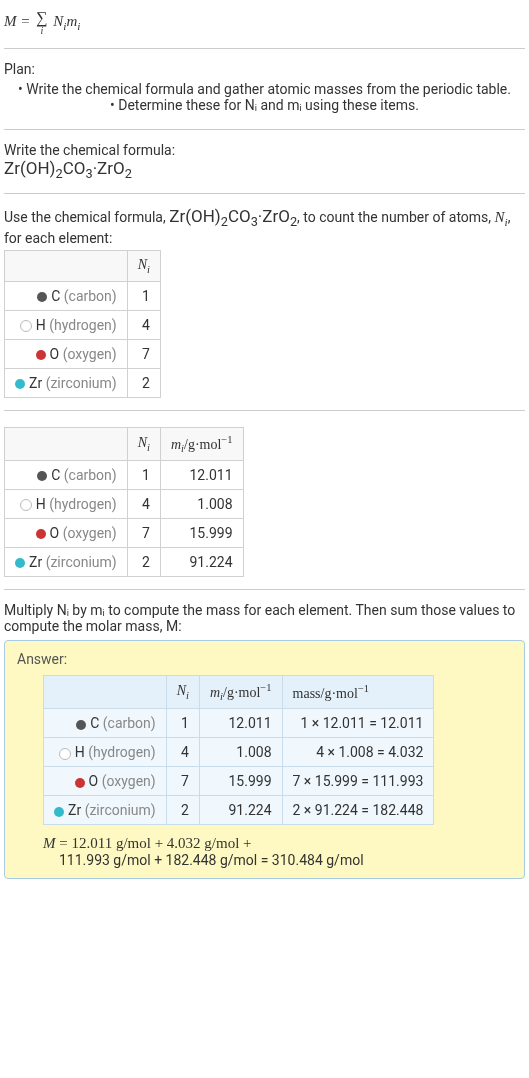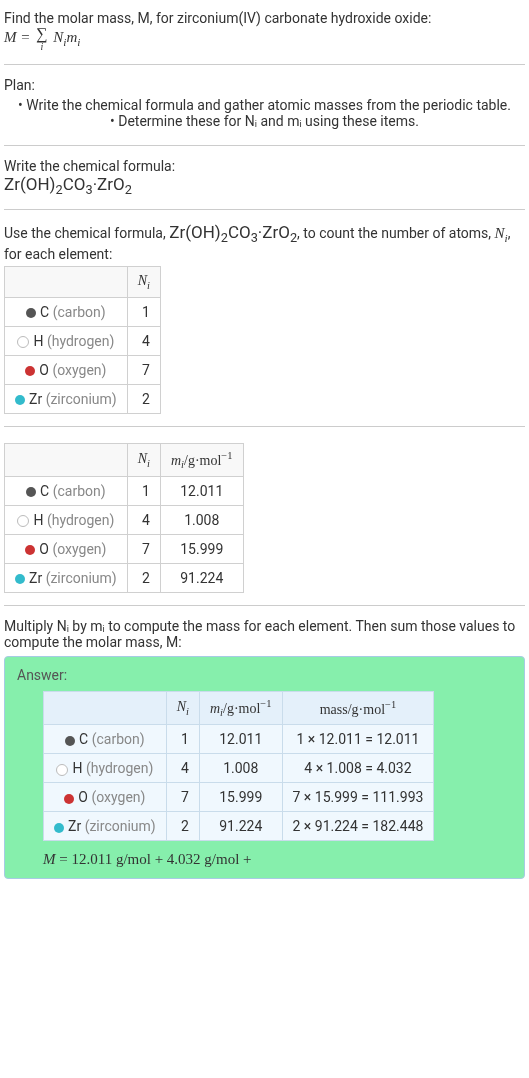--- a/index.html
+++ b/index.html
@@ -29,49 +29,49 @@
     font-family: -apple-system, BlinkMacSystemFont, "Segoe UI", Roboto, Arial, sans-serif;
     font-size: 17px;
   }
   table {
     border-collapse: collapse;
     margin-top: 4px;
   }
   th, td {
     border: 1px solid #d0d0d0;
     padding: 6px 10px;
-    text-align: center;
+    text-align: right;
     font-size: 14px;
     font-weight: normal;
   }
   th {
     background: #f8f8f8;
     font-style: italic;
     font-family: "Times New Roman", serif;
-    text-align: center;
+    text-align: left;
   }
   td.num {
     text-align: right;
   }
   .swatch {
     display: inline-block;
     width: 10px;
     height: 10px;
     border-radius: 50%;
     vertical-align: middle;
     margin-right: 4px;
   }
   .elem-label {
     color: #888;
   }
   .elem-sym {
     color: #333;
   }
   .answer-box {
-    background: #86efac;
+    background: #fef9c3;
     border: 1px solid #a7cbe4;
     border-radius: 4px;
     padding: 10px 12px;
     margin-top: 6px;
   }
   .answer-box table th, .answer-box table td {
     background: #f0f8fe;
     border-color: #c9dceb;
   }
   .answer-box table th {
@@ -107,21 +107,20 @@
     font-style: italic;
     display: block;
   }
   .indent { margin-left: 26px; }
   .indent2 { margin-left: 42px; }
 </style>
 </head>
 <body>
 
 <div class="section">
-  <div>Find the molar mass, M, for zirconium(IV) carbonate hydroxide oxide:</div>
   <div class="formula">
     <span>M = </span><span class="math-sum"><span class="sigma">∑</span><span class="under">i</span></span><span> N</span><span class="sub">i</span><span>m</span><span class="sub">i</span>
   </div>
 </div>
 <hr>
 
 <div class="section">
   <div>Plan:</div>
   <ul class="plan-list">
     <li>Write the chemical formula and gather atomic masses from the periodic table.</li>
@@ -238,14 +237,15 @@
         <td><span class="swatch" style="background:#33bbcc"></span><span class="elem-sym">Zr</span> <span class="elem-label">(zirconium)</span></td>
         <td class="num">2</td>
         <td>91.224</td>
         <td>2 × 91.224 = 182.448</td>
       </tr>
     </tbody>
         </table>
     </div>
     <div style="height:10px"></div>
     <div class="indent formula" style="font-style:normal"><span class="formula" style="font-style:italic">M</span> = 12.011 g/mol + 4.032 g/mol + </div>
+    <div class="indent2">111.993 g/mol + 182.448 g/mol = 310.484 g/mol</div>
   </div>
 </div>
 
 </body></html>

